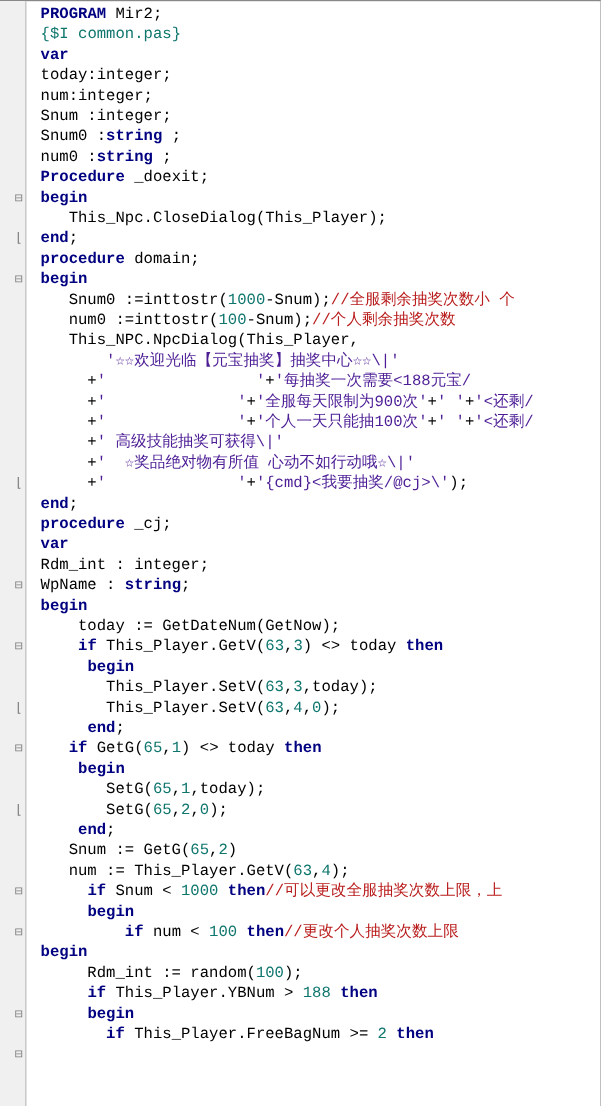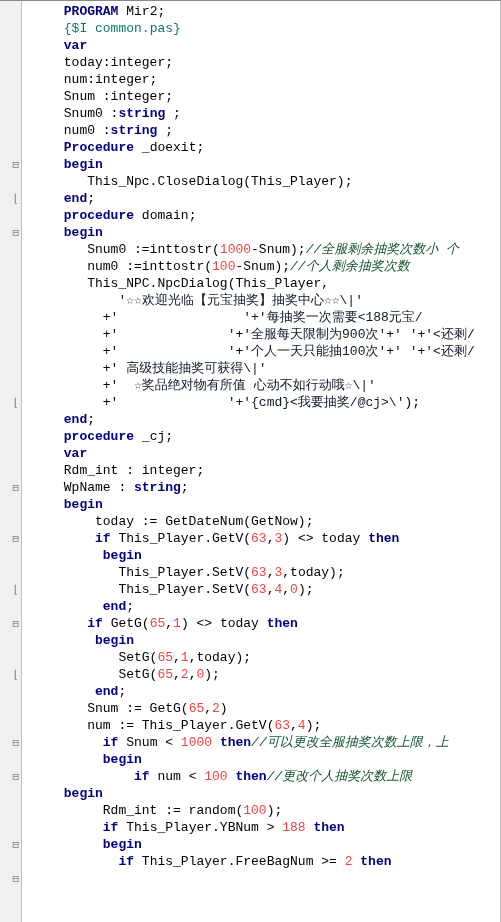--- a/index.html
+++ b/index.html
@@ -38,27 +38,26 @@
   .code {
     flex: 1;
     padding: 2px 0 0 4px;
     white-space: pre;
     overflow: hidden;
   }
   .line {
     height: 17px;
     line-height: 17px;
     white-space: pre;
-    margin-left: 30px;
   }
   .kw { color: #000080; font-weight: bold; }
   .dir { color: #0f766e; }
-  .str { color: #0f172a; text-align: center; }
-  .cmt { color: #14532d; font-style: italic; }
-  .num { color: #ef4444; font-family: Liberation Mono, monospace; }
+  .str { color: #4c1d95; text-align: center; }
+  .cmt { color: #b91c1c; }
+  .num { color: #0f766e; font-family: Liberation Mono, monospace; }
   .id { color: #000; }
 </style>
 </head>
 <body>
 
 <div class="editor-wrap">
   <div class="gutter" id="gutter">
       <div class="gut-row"></div>
       <div class="gut-row"></div>
       <div class="gut-row"></div>

